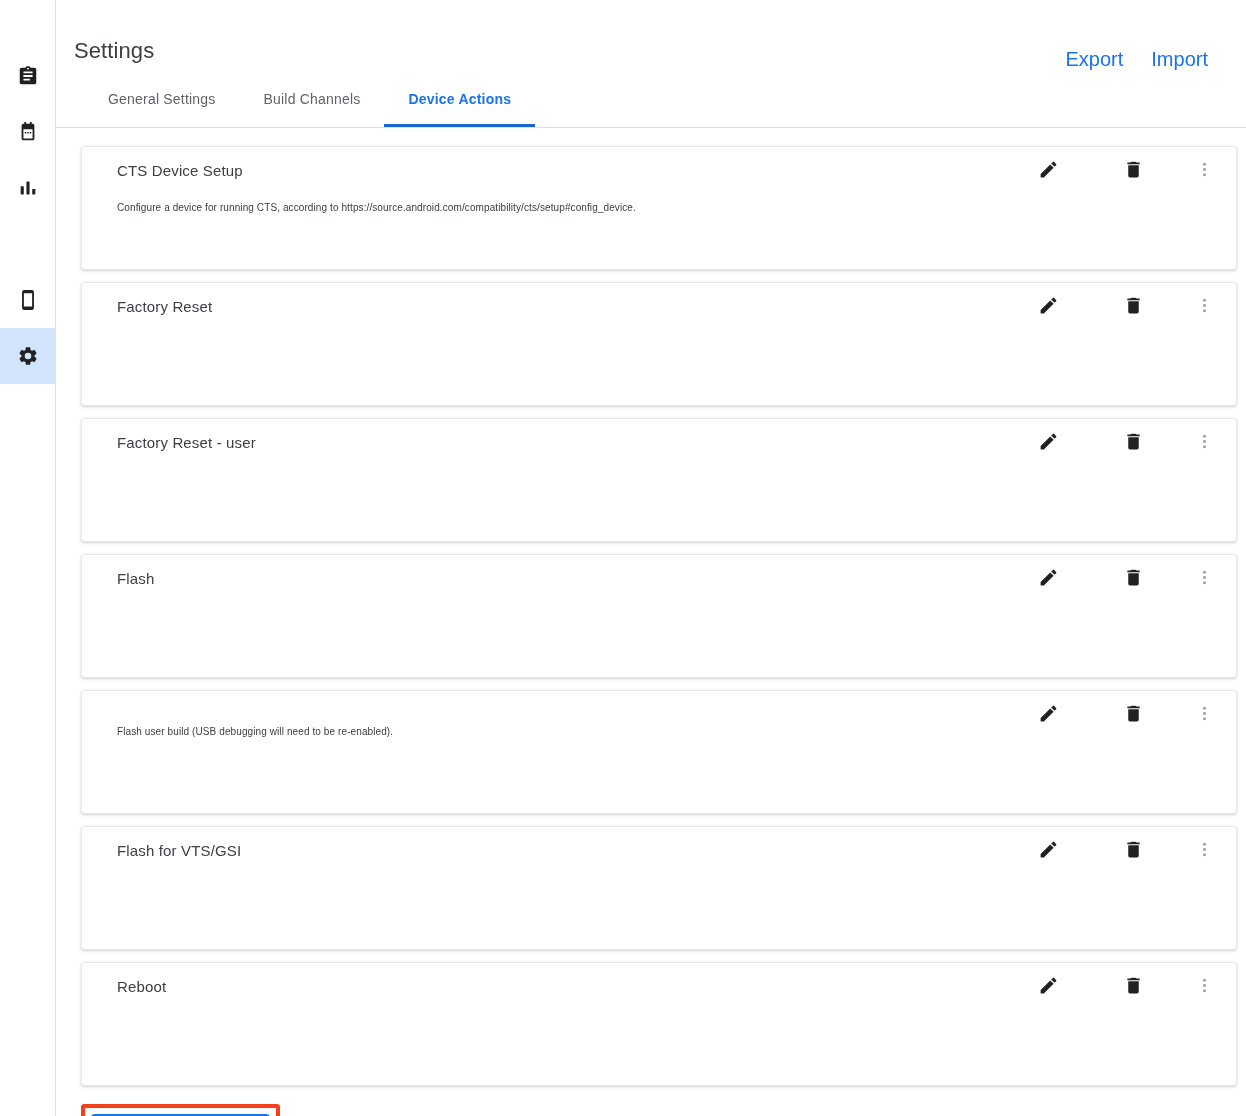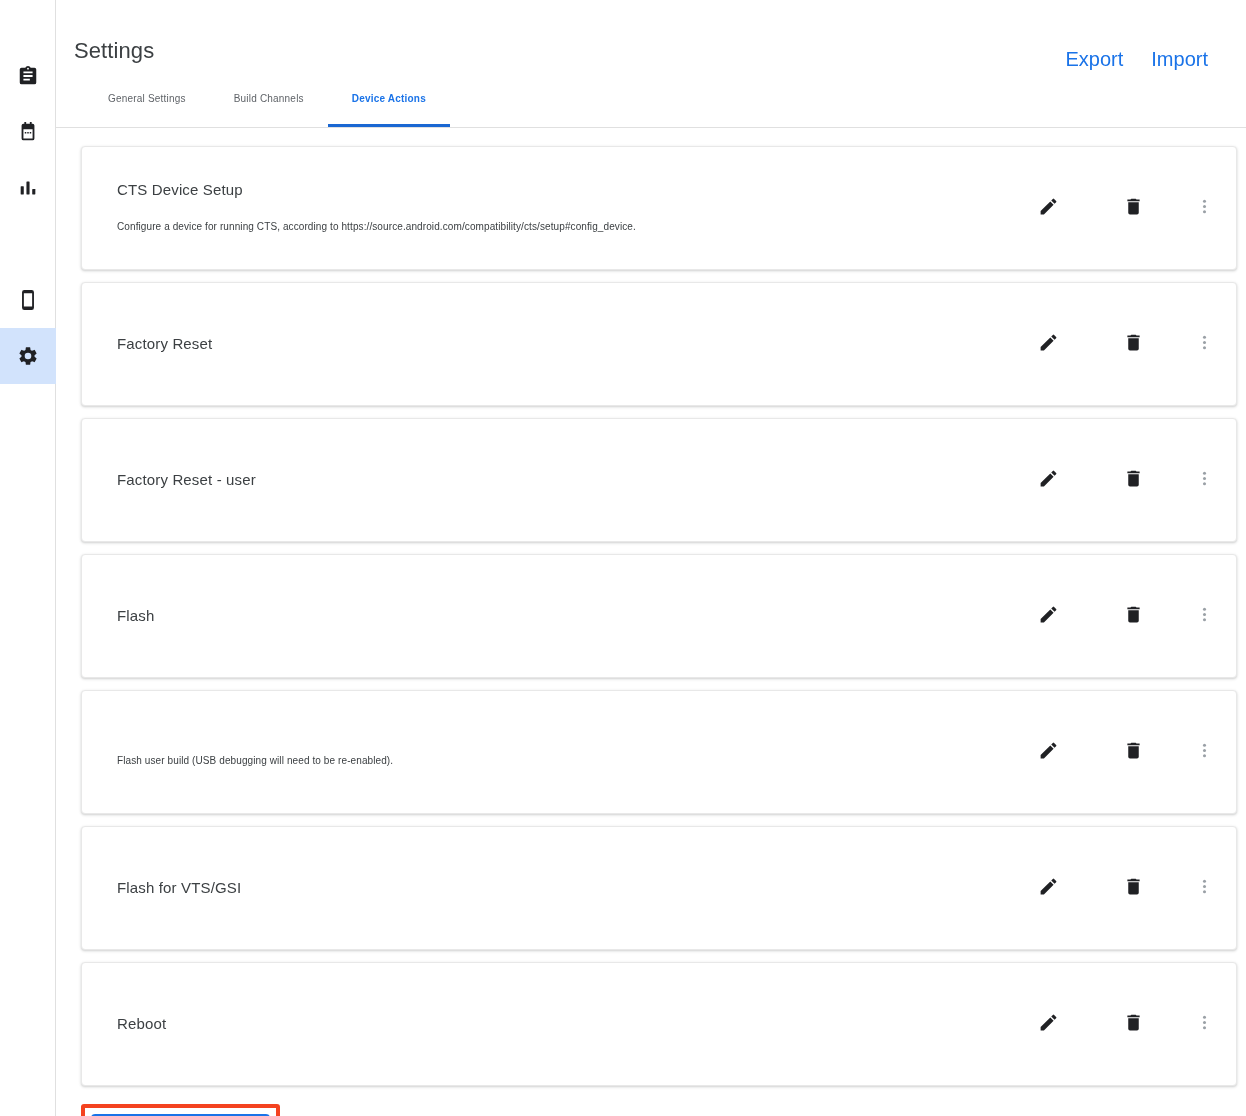--- a/index.html
+++ b/index.html
@@ -90,21 +90,21 @@
     display: flex;
     align-items: stretch;
     border-bottom: 1px solid #e0e0e0;
     padding-left: 28px;
   }
   .tab {
     display: flex;
     align-items: center;
     justify-content: center;
     padding: 0 24px;
-    font-size: 10px;
+    font-size: 14px;
     color: #5f6368;
     cursor: pointer;
     position: relative;
     white-space: nowrap;
     letter-spacing: .2px;
   }
   .tab.active { color: #1a73e8; font-weight: 600; }
   .tab.active::after {
     content: "";
     position: absolute;
@@ -123,21 +123,21 @@
     display: flex;
     flex-direction: column;
     gap: 12px;
   }
   .card {
     background: #ffffff;
     border: 1px solid #e8e8e8;
     border-radius: 4px;
     box-shadow: 0 1px 2px rgba(60,64,67,.18), 0 1px 3px 1px rgba(60,64,67,.06);
     display: flex;
-    align-items: center;
+    align-items: flex-start;
     min-height: 124px;
     padding: 0 8px 0 35px;
   }
   .card-body {
     flex: 1;
     min-width: 0;
     padding: 14px 0;
   }
   .card-title {
     font-size: 15px;

